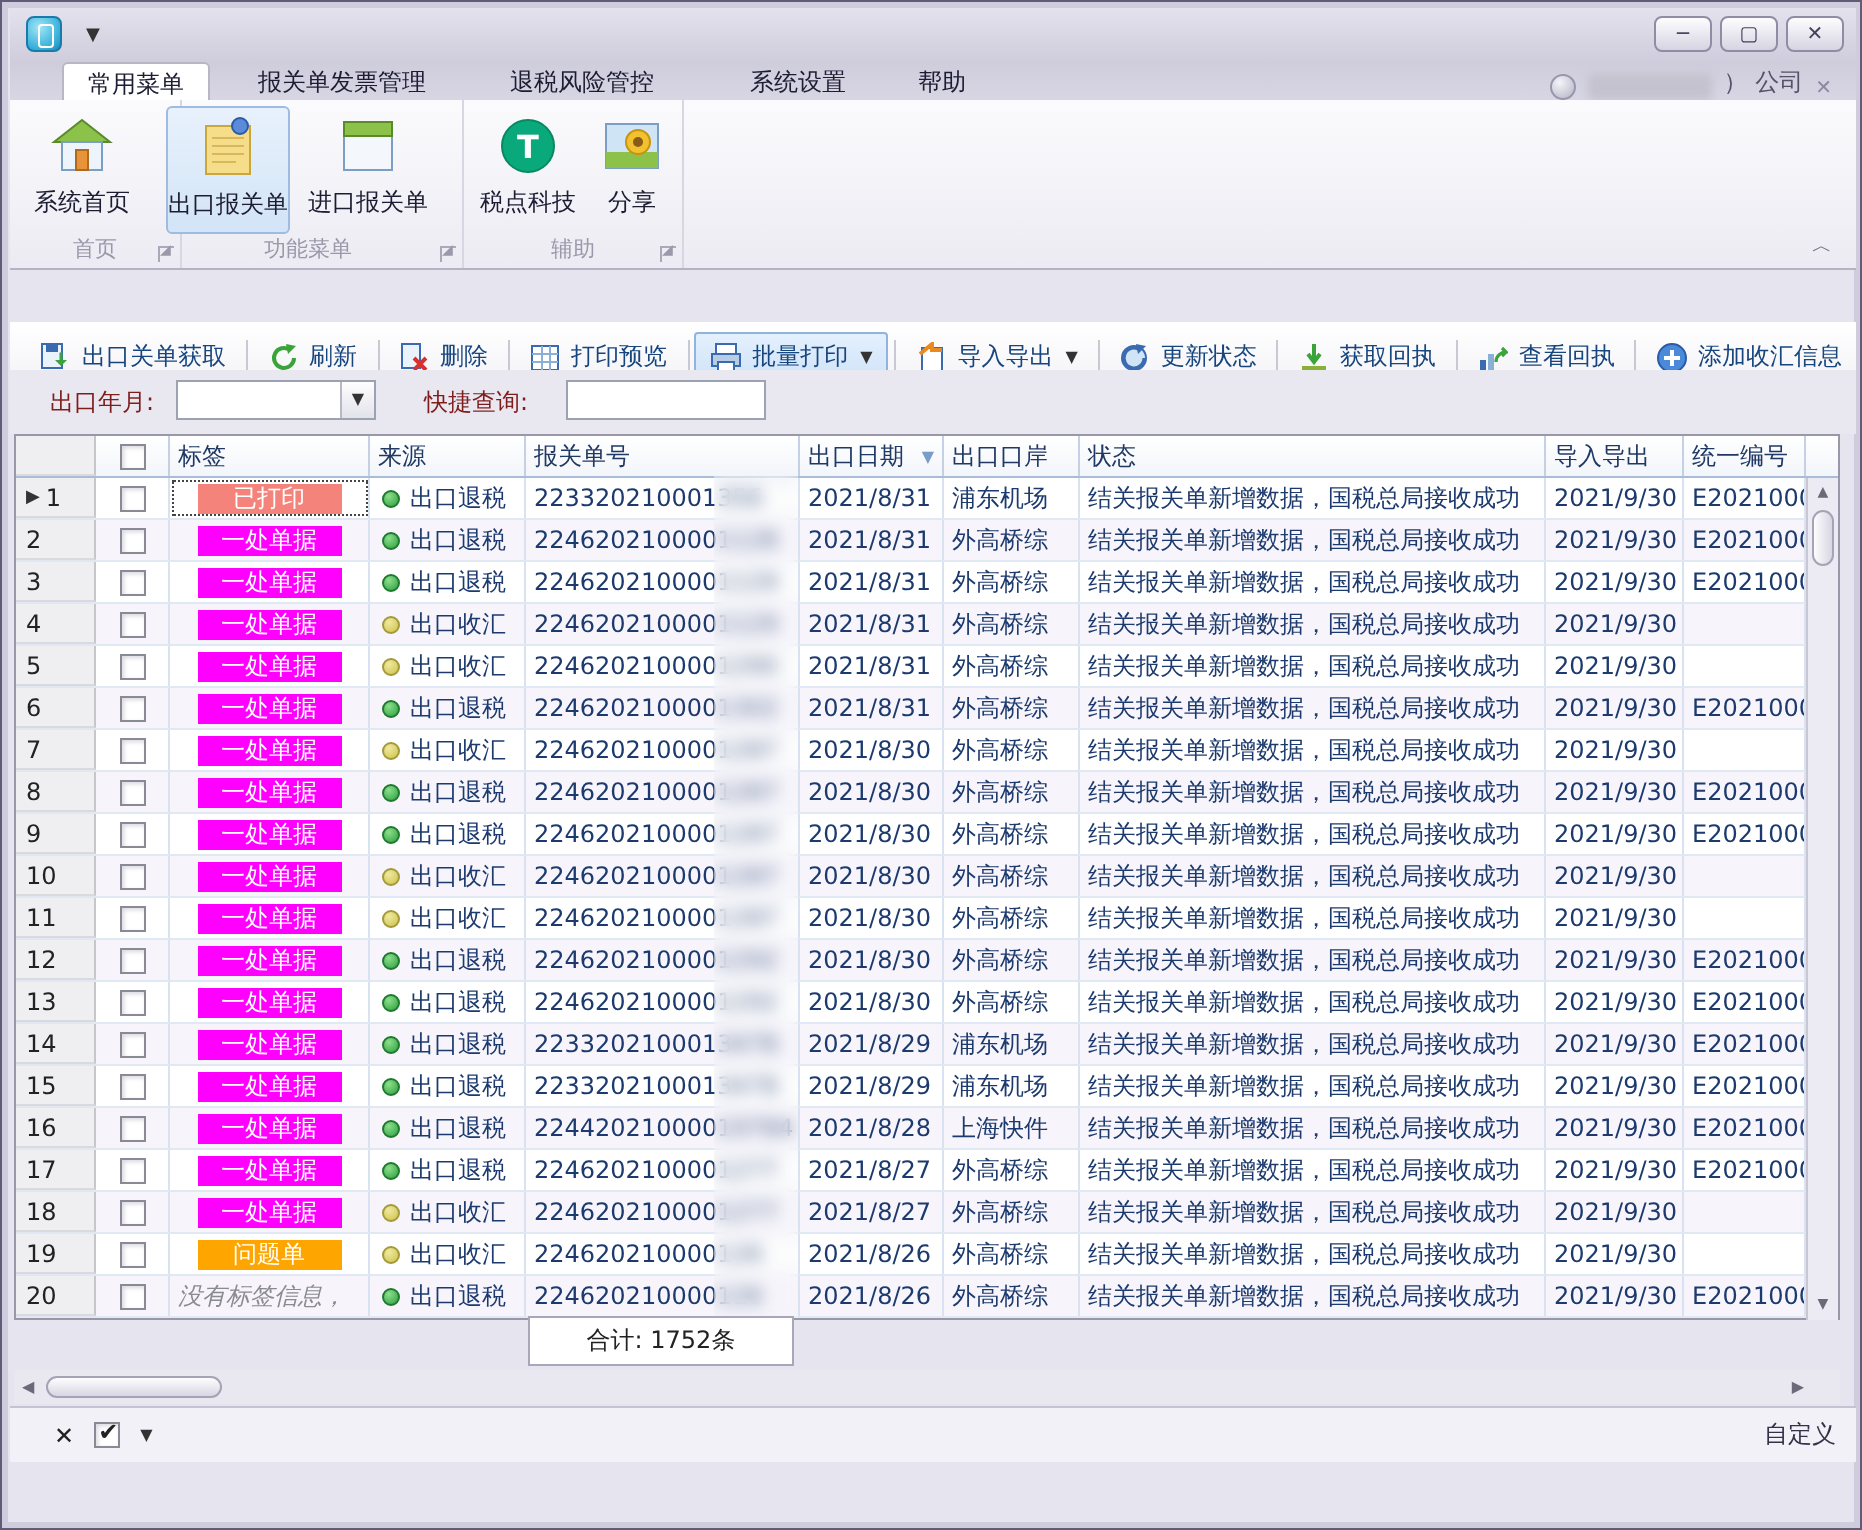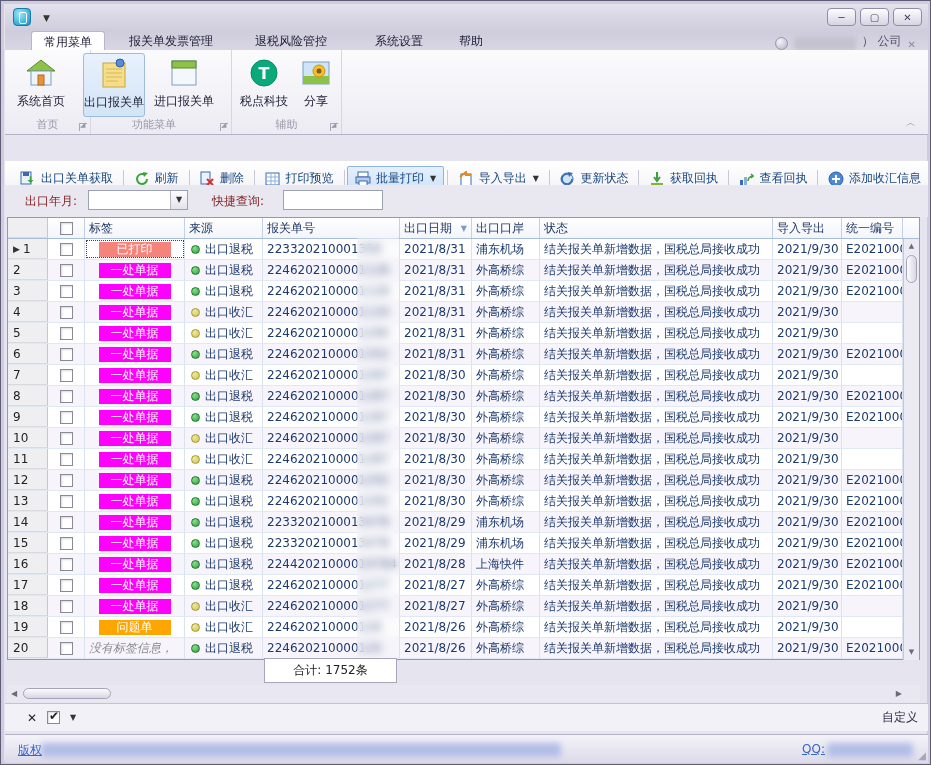--- a/index.html
+++ b/index.html
@@ -1038,21 +1038,14 @@
     <div class="harrow" style="right:18px">▶</div>
   </div>
 
   <div class="fbar">
     <span class="x">✕</span>
     <span class="checkbox checked"></span>
     <span class="caret2">▼</span>
     <span class="customize">自定义</span>
   </div>
 
-  <div class="statusbar">
-    <span class="sblur1"></span>
-    <span class="copyright link">版权</span>
-    <span class="sblur2"></span>
-    <span class="qq link">QQ:</span>
-    <span class="grip">◢</span>
-  </div>
 
 </div>
 
 </body></html>

